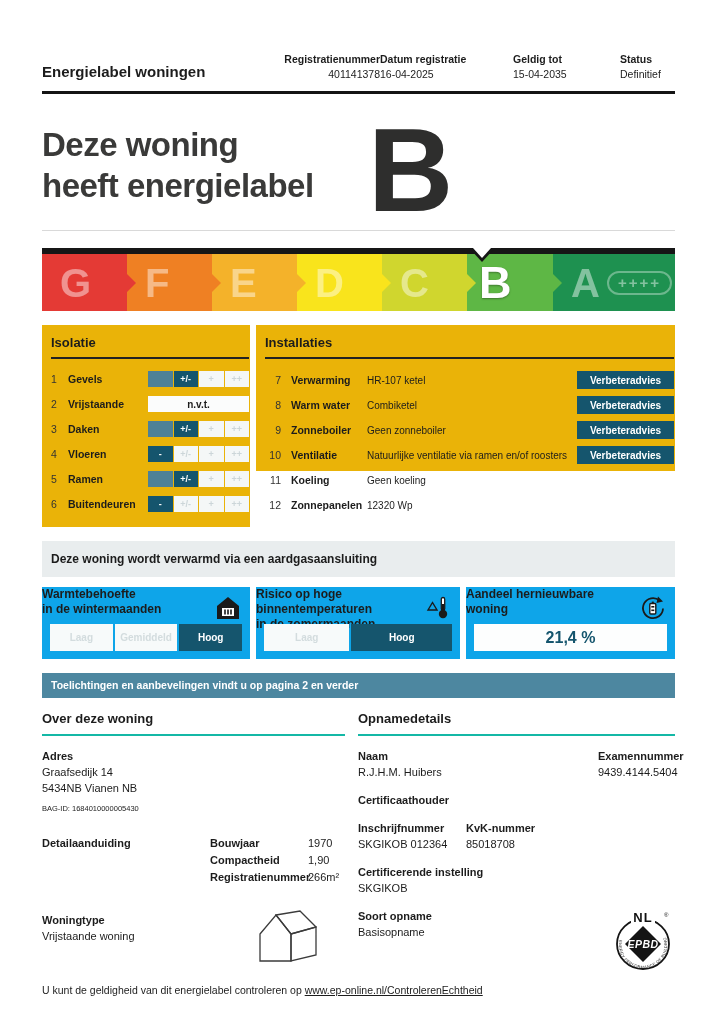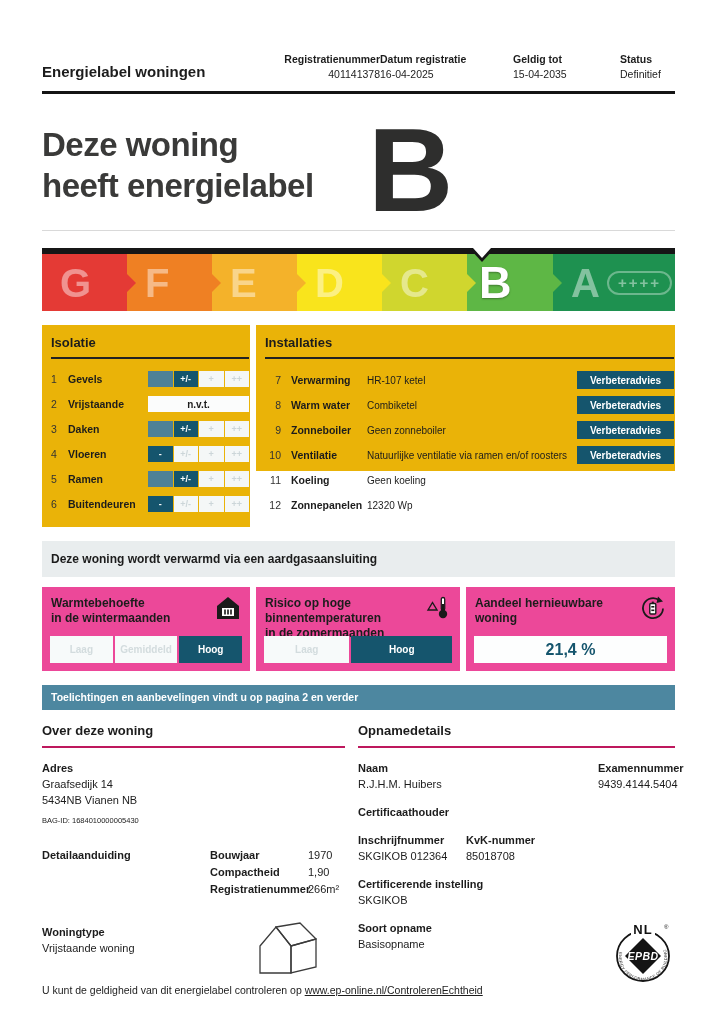--- a/index.html
+++ b/index.html
@@ -55,38 +55,38 @@
   .ins-num { width:16px; text-align:right; color:#333; }
   .ins-label { width:86px; font-weight:bold; padding-left:10px; }
   .ins-value { flex:1; font-size:10px; white-space:nowrap; }
   .advice-btn { width:97px; height:18px; background:#15556d; color:#fff; font-size:10px; font-weight:bold; display:flex; align-items:center; justify-content:center; border:none; }
 
   
   .gasbar { margin-top:14px; background:#e9edee; height:36px; display:flex; align-items:center; padding-left:9px; font-size:12px; font-weight:bold; }
 
   
   .tri { display:flex; gap:6px; margin-top:10px; }
-  .tpanel { position:relative; background:#ec4899; height:84px; padding:9px; }
+  .tpanel { position:relative; background:#0ea5e9; height:72px; }
   .tp1 { width:208px; } .tp2 { width:204px; } .tp3 { flex:1; }
   .tp-title { font-size:12px; font-weight:bold; line-height:15px; width:150px; }
   .tp-icon { position:absolute; top:8px; right:9px; }
   .tp-bottom { position:absolute; left:8px; right:8px; bottom:8px; display:flex; gap:2px; height:27px; }
   .opt { flex:1; display:flex; align-items:center; justify-content:center; font-size:10px; font-weight:bold; }
   .opt.faded { background:#f7fafa; color:#d3dcde; }
   .opt.active { background:#15556d; color:#fff; }
   .value-strip { flex:1; background:#fdfefe; display:flex; align-items:center; justify-content:center; font-size:16px; font-weight:bold; color:#15556d; }
 
   
   .banner { margin-top:14px; background:#4d87a0; color:#fff; font-size:10.5px; font-weight:bold; padding:6px 9px 7px 9px; }
 
   
   .bottom { display:flex; margin-top:13px; }
   .bcol-l { width:303px; margin-right:13px; }
   .bcol-r { flex:1; }
-  .btitle { font-size:13px; font-weight:bold; padding-bottom:8px; border-bottom:2px solid #be185d; }
+  .btitle { font-size:13px; font-weight:bold; padding-bottom:8px; border-bottom:2px solid #14b8a6; }
   .blk { margin-top:12px; font-size:11px; line-height:16px; }
   .lbl { font-weight:bold; }
   .bag { margin-top:8px; font-size:7.5px; color:#222; }
   .detail-row { display:flex; margin-top:22px; font-size:11px; line-height:17px; }
   .detail-row .dl { width:168px; font-weight:bold; }
   .kv { display:flex; }
   .kv .k { width:98px; font-weight:bold; }
   .two-col { display:flex; }
   .naam-col { flex:1; } .exam-col { width:77px; }
   .insch-col { width:108px; }

